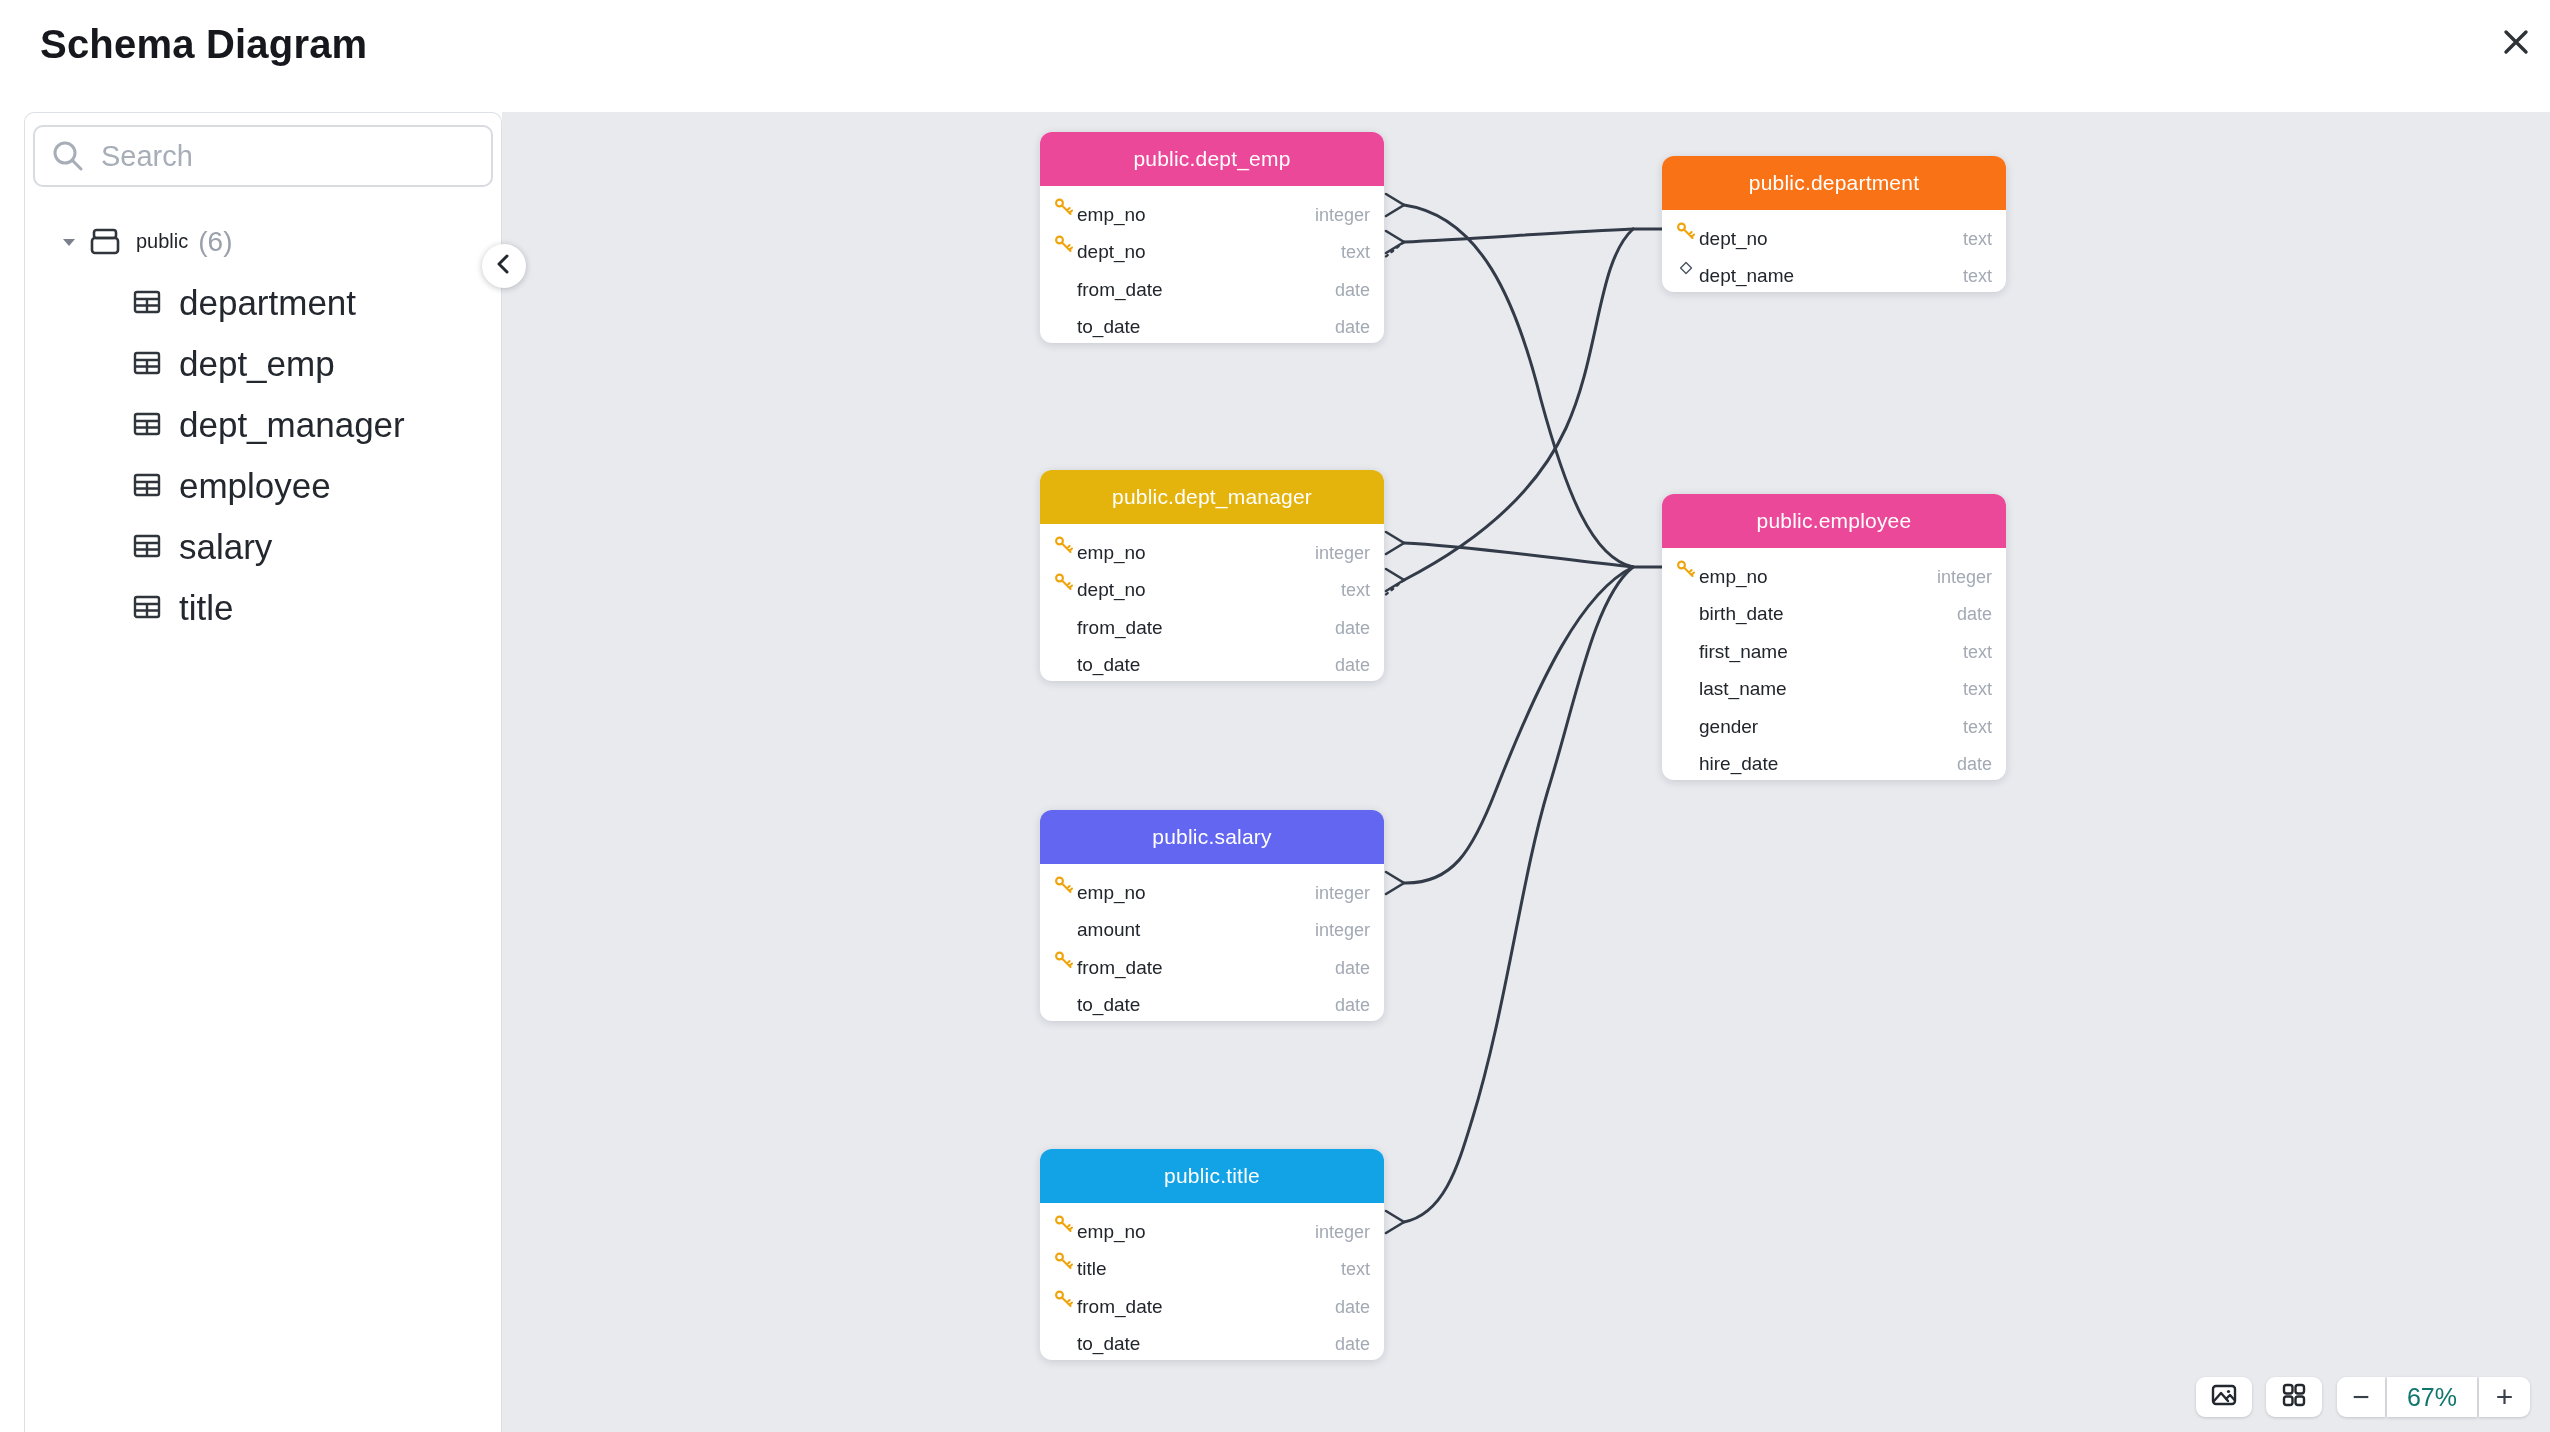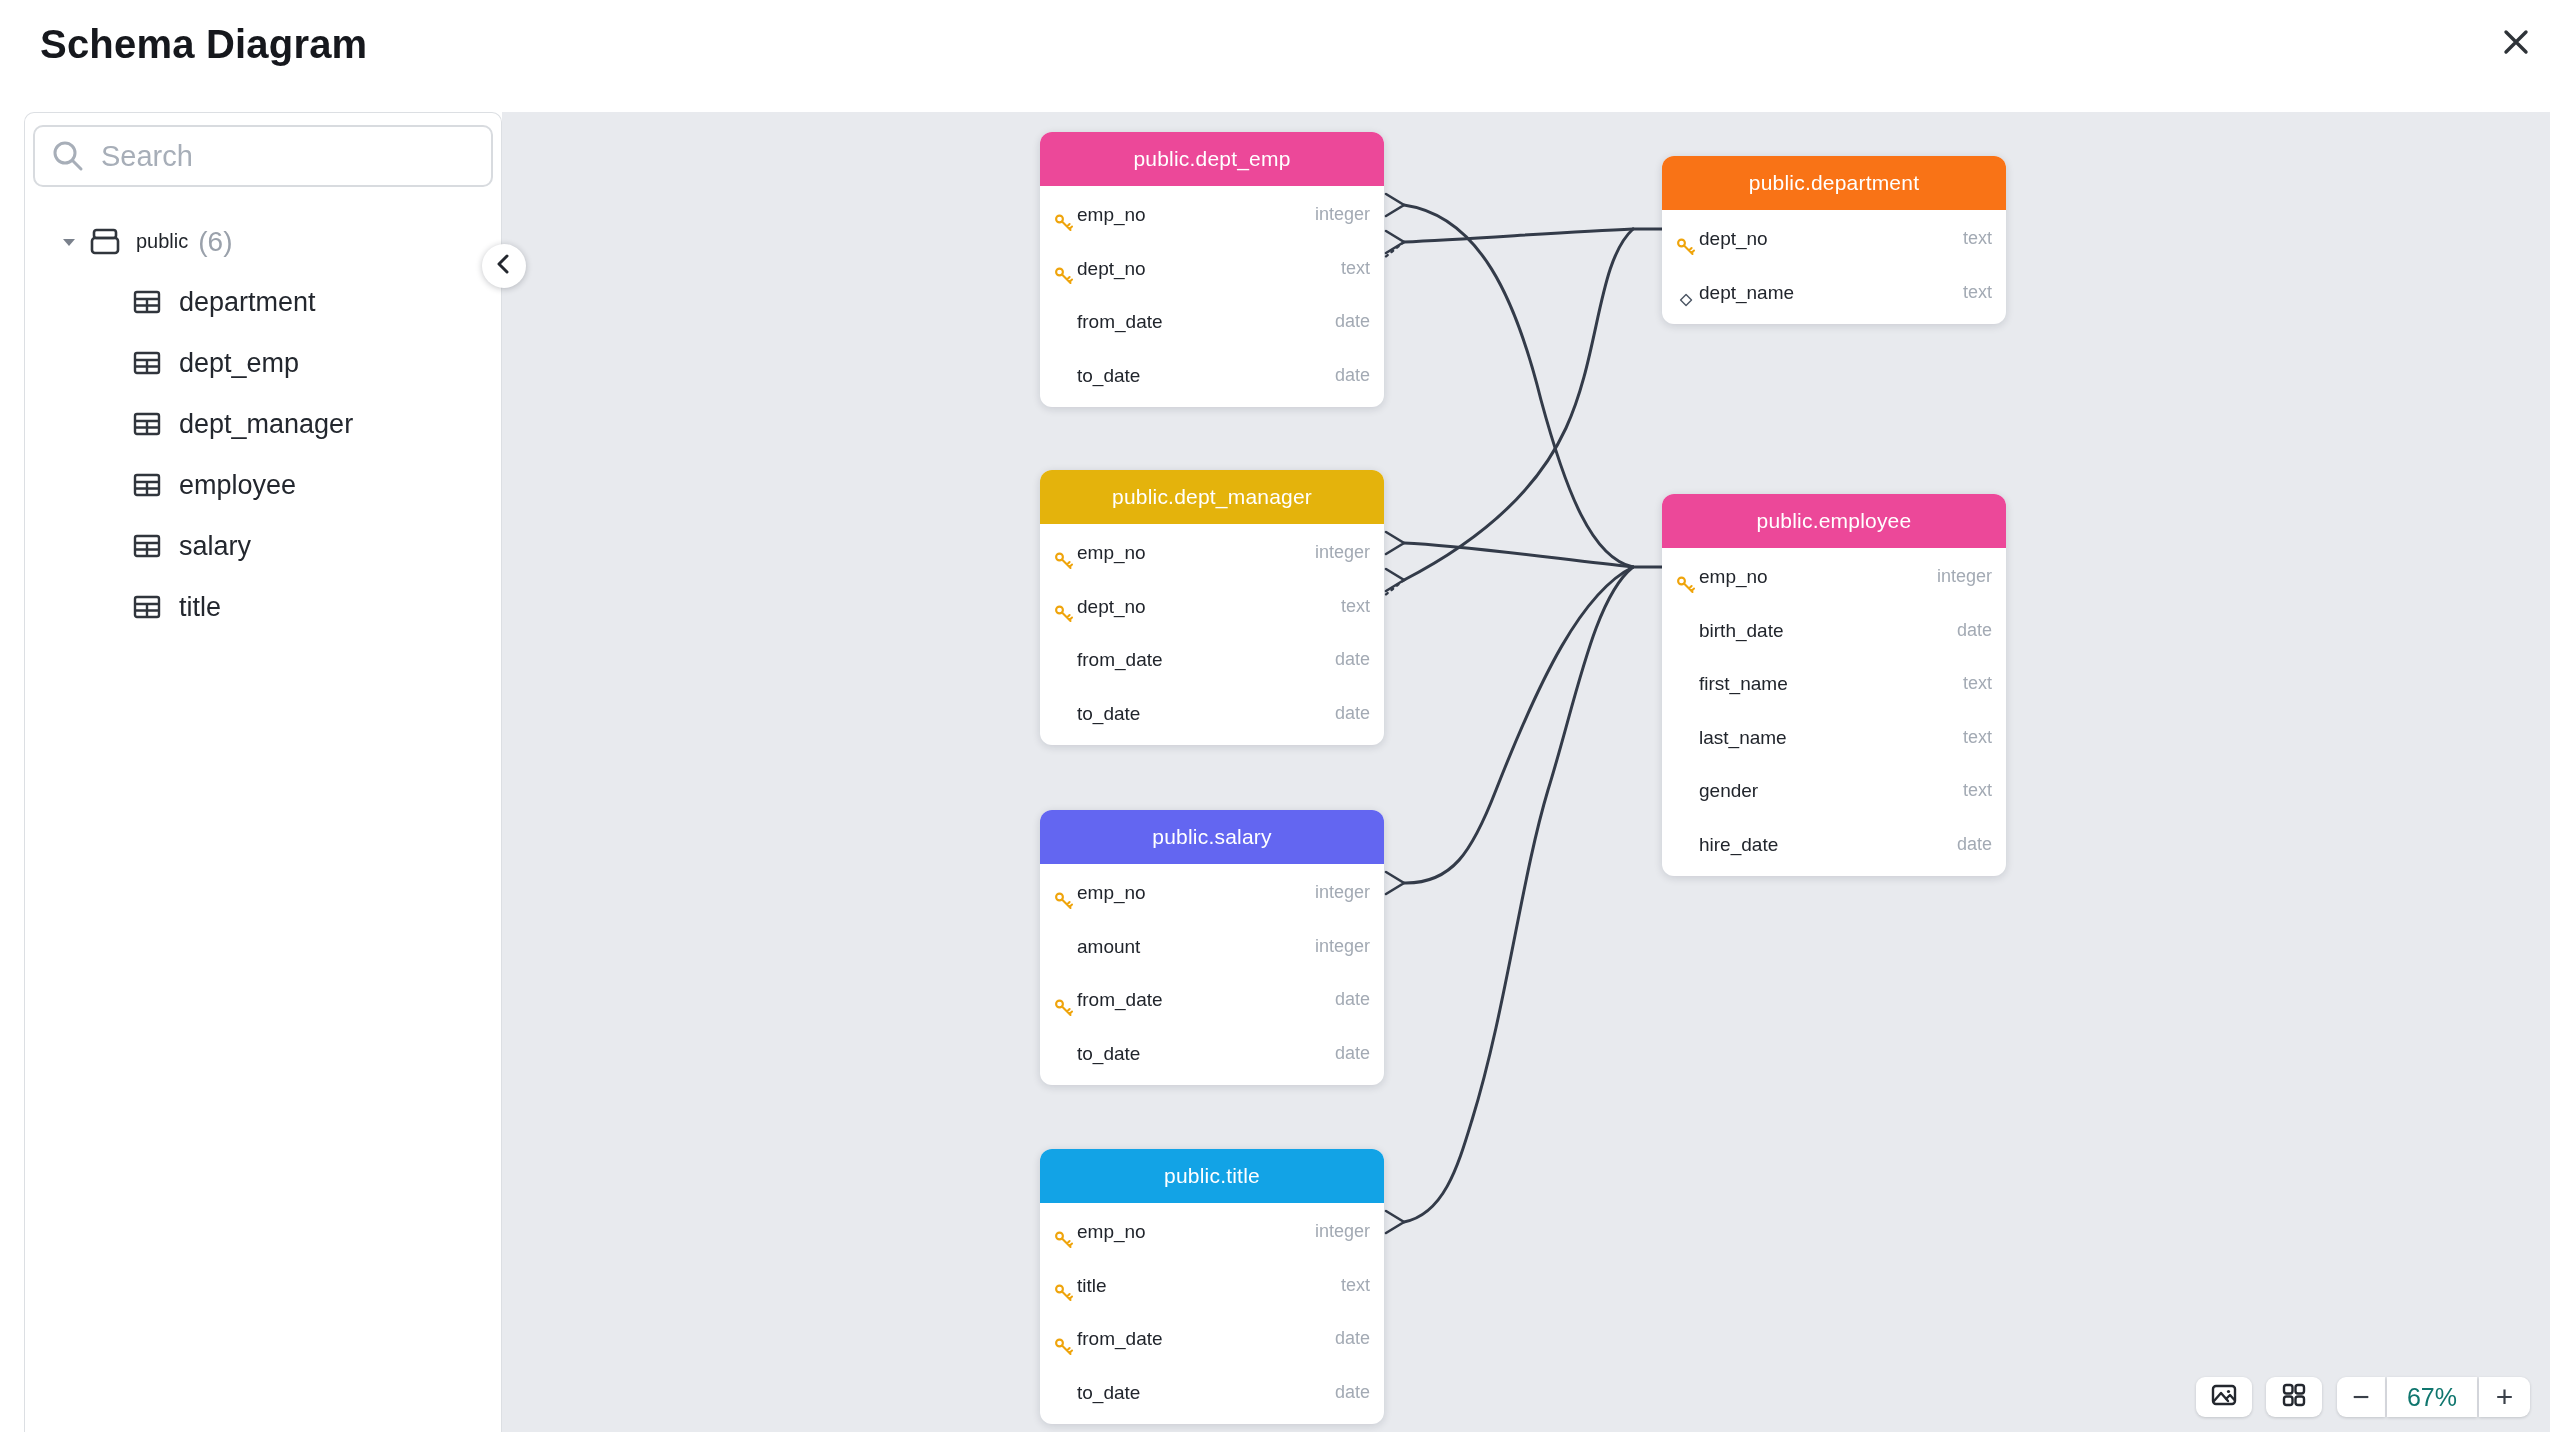--- a/index.html
+++ b/index.html
@@ -21,37 +21,37 @@
   .search-icon { position:absolute; left:18px; top:14px; width:34px; height:34px; }
 
   .tree { margin-top:24px; }
   .tree-row { display:flex; align-items:center; height:61px; cursor:pointer; }
   .tree-row.schema { padding-left:31px; }
   .tree-row.table { padding-left:106px; }
   .caret { width:26px; height:26px; display:flex; align-items:center; justify-content:center; margin-right:6px; }
   .tree-ico { width:34px; height:34px; margin-right:14px; flex:0 0 auto; }
   .schema-label { font-size:20px; color:#1f2329; }
   .schema-count { font-size:28px; color:#9aa1ab; margin-left:10px; }
-  .table-label { font-size:27px; color:#23272e; }
+  .table-label { font-size:35px; color:#23272e; }
 
   .collapse-btn { position:absolute; left:482px; top:244px; width:44px; height:44px; border-radius:50%;
                   background:#ffffff; box-shadow:0 1px 6px rgba(20,25,35,.25); z-index:9;
                   display:flex; align-items:center; justify-content:center; cursor:pointer; }
 
   
   .canvas { position:absolute; left:502px; top:112px; width:2048px; height:1320px; background:#e8eaee; }
   #edge-layer { position:absolute; left:0; top:0; width:2550px; height:1432px; z-index:6; pointer-events:none; }
   #entity-layer { position:absolute; left:0; top:0; width:2550px; height:1432px; z-index:7; pointer-events:none; }
 
   .entity { position:absolute; width:344px; background:#ffffff; border-radius:12px;
             box-shadow:0 2px 8px rgba(15,23,42,.14); pointer-events:auto; cursor:grab; }
   .entity-header { height:54px; line-height:54px; text-align:center; color:#ffffff;
                    font-size:21px; font-weight:normal; border-radius:12px 12px 0 0; letter-spacing:.2px; }
   .entity-rows { padding:2px 0 5px 0; }
-  .col-row { position:relative; height:37.5px; display:flex; align-items:flex-start;margin-top:16px; }
+  .col-row { position:relative; height:37.5px; display:flex; align-items:flex-end; }
   .col-icon { position:absolute; left:13px; top:50%; transform:translateY(-50%); width:22px; height:22px; display:flex; align-items:center; justify-content:center; }
   .col-name { margin-left:37px; font-size:19px; color:#21252c; }
   .col-type { position:absolute; right:14px; font-size:18px; color:#a3aab4; }
 
   
   .ctl-btn { position:absolute; top:1377px; width:56px; height:40px; background:#ffffff; border-radius:9px;
              box-shadow:0 1px 3px rgba(20,25,35,.18); display:flex; align-items:center; justify-content:center;
              cursor:pointer; z-index:8; }
   .zoom-group { position:absolute; top:1377px; left:2337px; height:40px; display:flex; gap:2px; z-index:8; }
   .zoom-cell { background:#ffffff; box-shadow:0 1px 3px rgba(20,25,35,.18); display:flex; align-items:center; justify-content:center; height:40px; }

